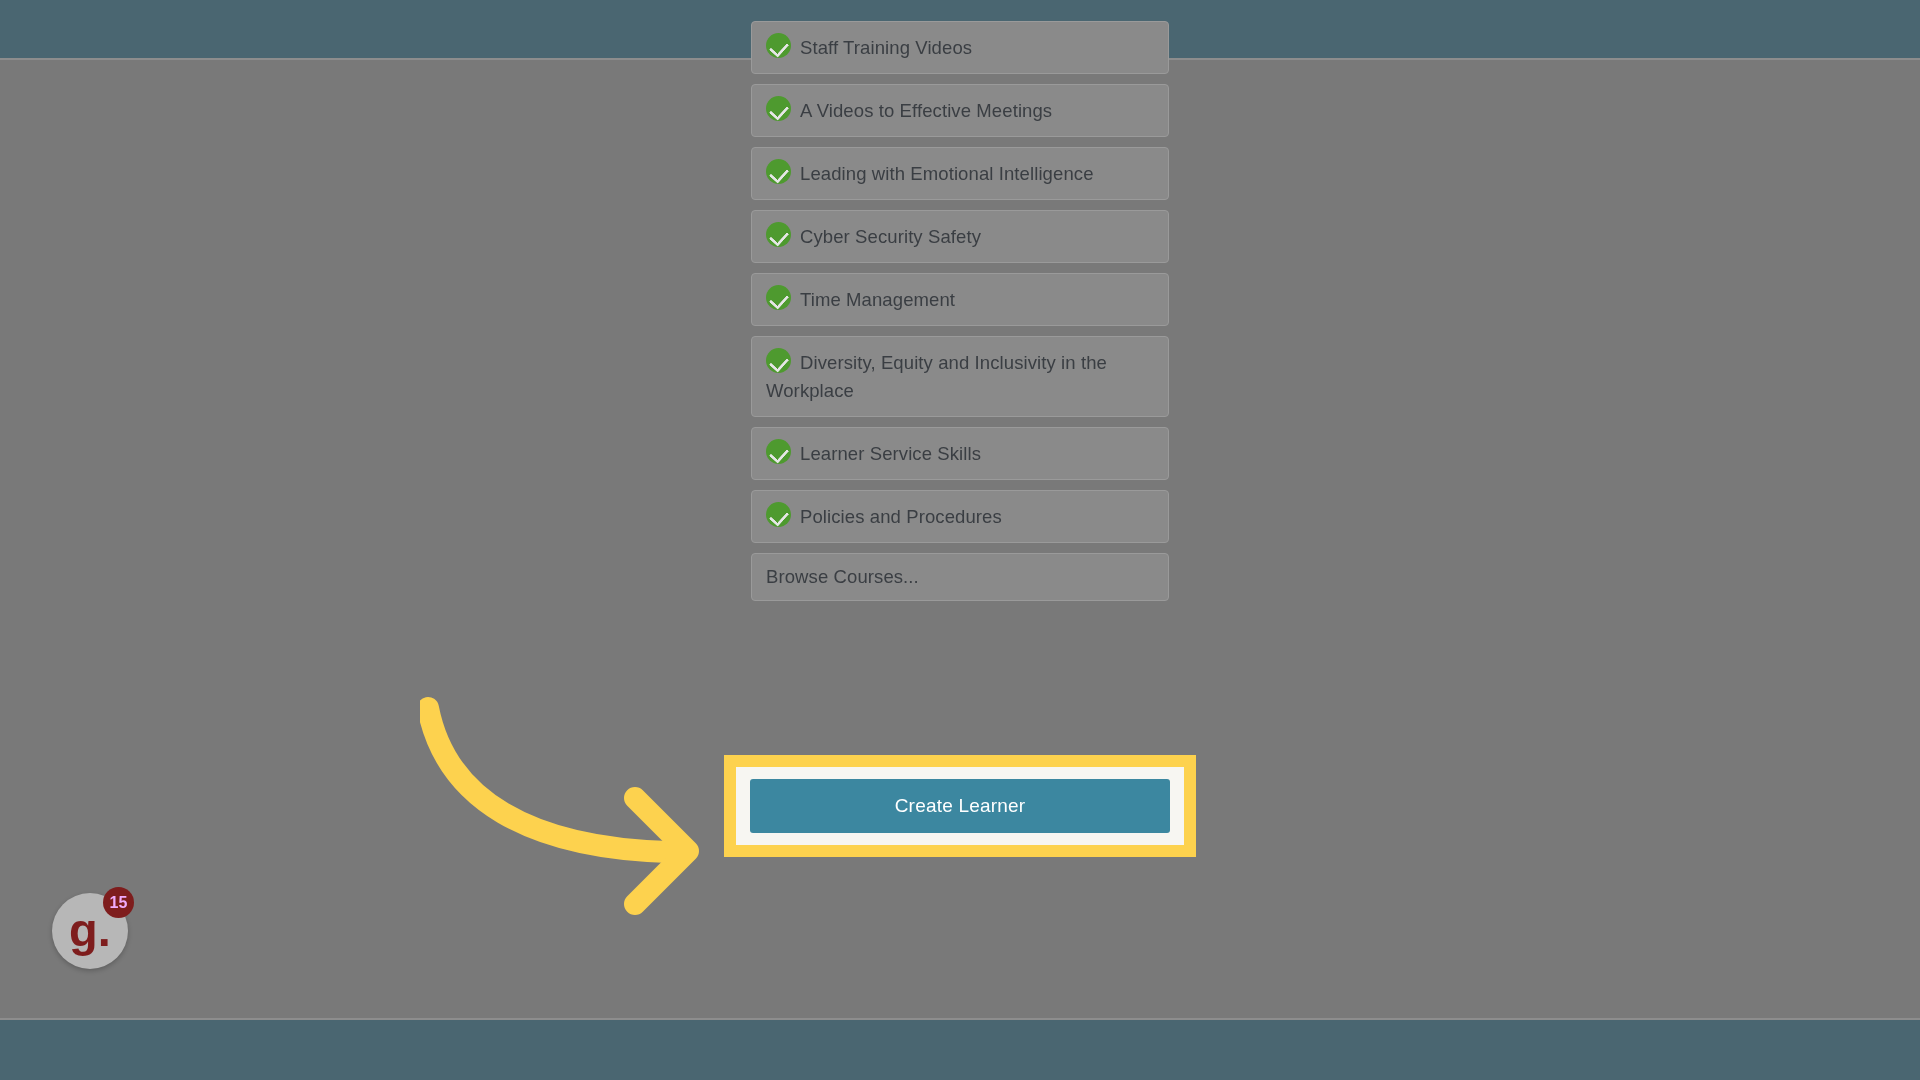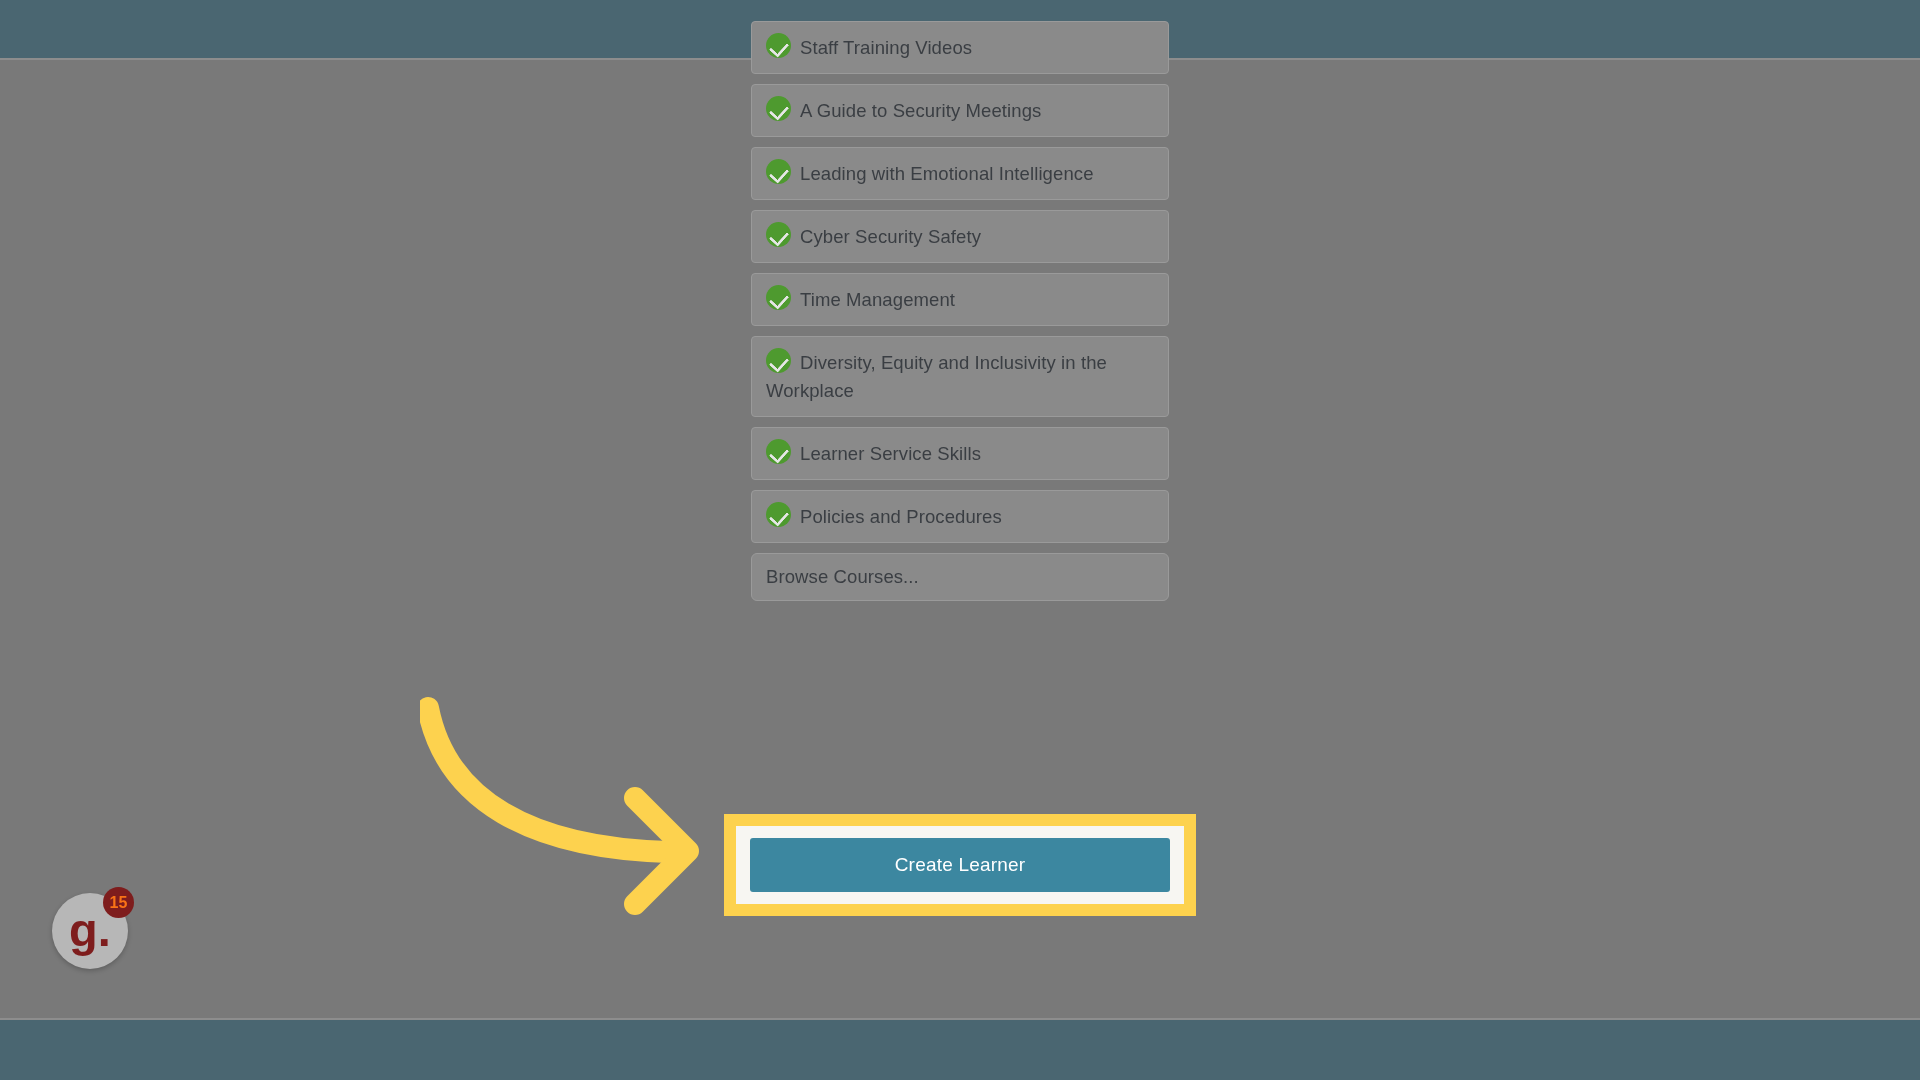--- a/index.html
+++ b/index.html
@@ -94,28 +94,27 @@
   
   .course-card.clipped {
     margin-top: -35px;
   }
 
   .course-card.no-icon {
     padding-left: 14px;
     min-height: 40px;
     padding-top: 9px;
     padding-bottom: 9px;
-    border-radius: 6px;
   }
 
   
   #create-learner-highlight {
     position: absolute;
     left: 724px;
-    top: 814px;
+    top: 755px;
     width: 472px;
     height: 102px;
     background: #fdd24e;
     box-sizing: border-box;
     padding: 12px;
   }
   #create-learner-inner {
     width: 100%;
     height: 100%;
     background: #f7f6f2;
@@ -187,21 +186,21 @@
     box-sizing: border-box;
   }
   #logo-badge .count {
     position: absolute;
     right: -6px;
     top: -6px;
     width: 31px;
     height: 31px;
     border-radius: 50%;
     background: #7e1d1d;
-    color: #f97316;
+    color: #f0abfc;
     font-size: 16px;
     font-weight: bold;
     display: flex;
     align-items: center;
     justify-content: center;
     font-family: "Liberation Sans", sans-serif;
   }
 </style>
 </head>
 <body>
@@ -210,21 +209,21 @@
 
   <div class="chrome-bar top"></div>
 
   <div id="course-list">
 
     <div class="course-card clipped">
       <span class="check-icon"></span><span class="label">Staff Training Videos</span>
     </div>
 
     <div class="course-card">
-      <span class="check-icon"></span><span class="label">A Guide to Security Meetings</span>
+      <span class="check-icon"></span><span class="label">A Videos to Effective Meetings</span>
     </div>
 
     <div class="course-card">
       <span class="check-icon"></span><span class="label">Leading with Emotional Intelligence</span>
     </div>
 
     <div class="course-card">
       <span class="check-icon"></span><span class="label">Cyber Security Safety</span>
     </div>
 

